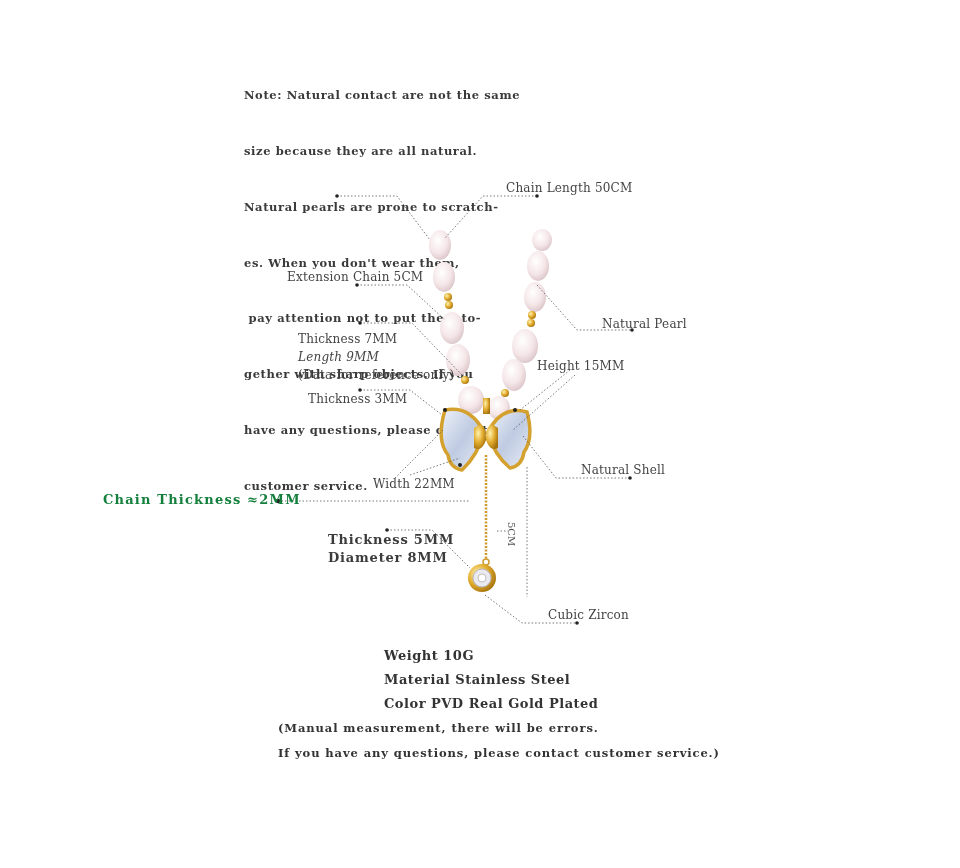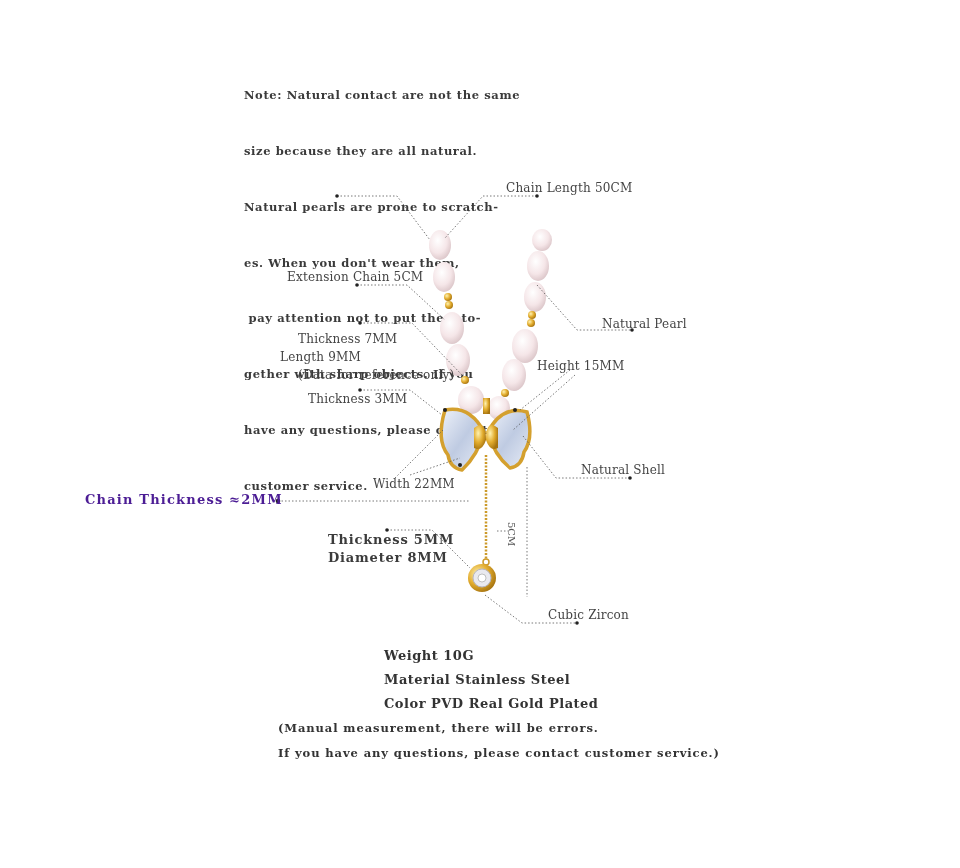--- a/index.html
+++ b/index.html
@@ -3,21 +3,21 @@
 <meta charset="utf-8">
 <style>
   html, body { margin: 0; padding: 0; background: #ffffff; }
   body { width: 960px; height: 868px; position: relative; overflow: hidden;
          font-family: "DejaVu Serif", "Liberation Serif", serif; color: #333; }
   .abs { position: absolute; }
   .note { left: 244px; top: 49px; font-size: 11.5px; line-height: 18.6px;
           letter-spacing: 0.6px; font-weight: bold; color: #3a3a3a; white-space: pre; }
   .lbl { font-size: 12px; color: #444; letter-spacing: 0.2px; white-space: nowrap; }
   .lbl-b { font-size: 13px; color: #3b3b3b; font-weight: bold; letter-spacing: 0.8px; white-space: nowrap; }
-  .chain-th { left: 85px; top: 492px; font-size: 13px; font-weight: bold; letter-spacing: 1.2px; color: #4c1d95; }
+  .chain-th { left: 103px; top: 492px; font-size: 13px; font-weight: bold; letter-spacing: 1.2px; color: #15803d; }
   .specs { left: 384px; top: 644px; font-size: 13px; line-height: 24px; font-weight: bold; color: #333; letter-spacing: 0.5px; }
   .disclaimer { left: 278px; top: 716px; font-size: 11.5px; line-height: 25px; font-weight: bold; color: #333; letter-spacing: 0.9px; white-space: nowrap; }
   svg.overlay { position: absolute; left: 0; top: 0; }
   .vert { left: 517px; top: 522px; font-size: 10px; color: #555; transform: rotate(90deg); transform-origin: left top; }
 </style>
 </head>
 <body>
 
 <div class="abs note">
   <div>Note: Natural contact are not the same</div>
@@ -122,21 +122,21 @@
     <circle cx="278" cy="501" r="2.3"></circle>
     <circle cx="387" cy="530" r="1.8"></circle>
     <circle cx="577" cy="623" r="1.8"></circle>
   </g>
 </svg>
 
 <div class="abs lbl" style="left:506px; top:181px;">Chain Length 50CM</div>
 <div class="abs lbl" style="left:287px; top:270px;">Extension Chain 5CM</div>
 <div class="abs lbl" style="left:602px; top:317px;">Natural Pearl</div>
 <div class="abs lbl" style="left:298px; top:332px;">Thickness 7MM</div>
-<div class="abs lbl" style="left:280px; top:350px;">Length 9MM</div>
+<div class="abs lbl" style="left:298px; top:350px;font-style:italic;">Length 9MM</div>
 <div class="abs lbl" style="left:298px; top:368px;">(Data for reference only)</div>
 <div class="abs lbl" style="left:537px; top:359px;">Height 15MM</div>
 <div class="abs lbl" style="left:308px; top:392px;">Thickness 3MM</div>
 <div class="abs lbl" style="left:581px; top:463px;">Natural Shell</div>
 <div class="abs lbl" style="left:373px; top:477px;">Width 22MM</div>
 <div class="abs chain-th">Chain Thickness  ≈2MM</div>
 <div class="abs lbl-b" style="left:328px; top:532px;">Thickness 5MM</div>
 <div class="abs lbl-b" style="left:328px; top:550px;">Diameter 8MM</div>
 <div class="abs vert">5CM</div>
 <div class="abs lbl" style="left:548px; top:608px;">Cubic Zircon</div>

